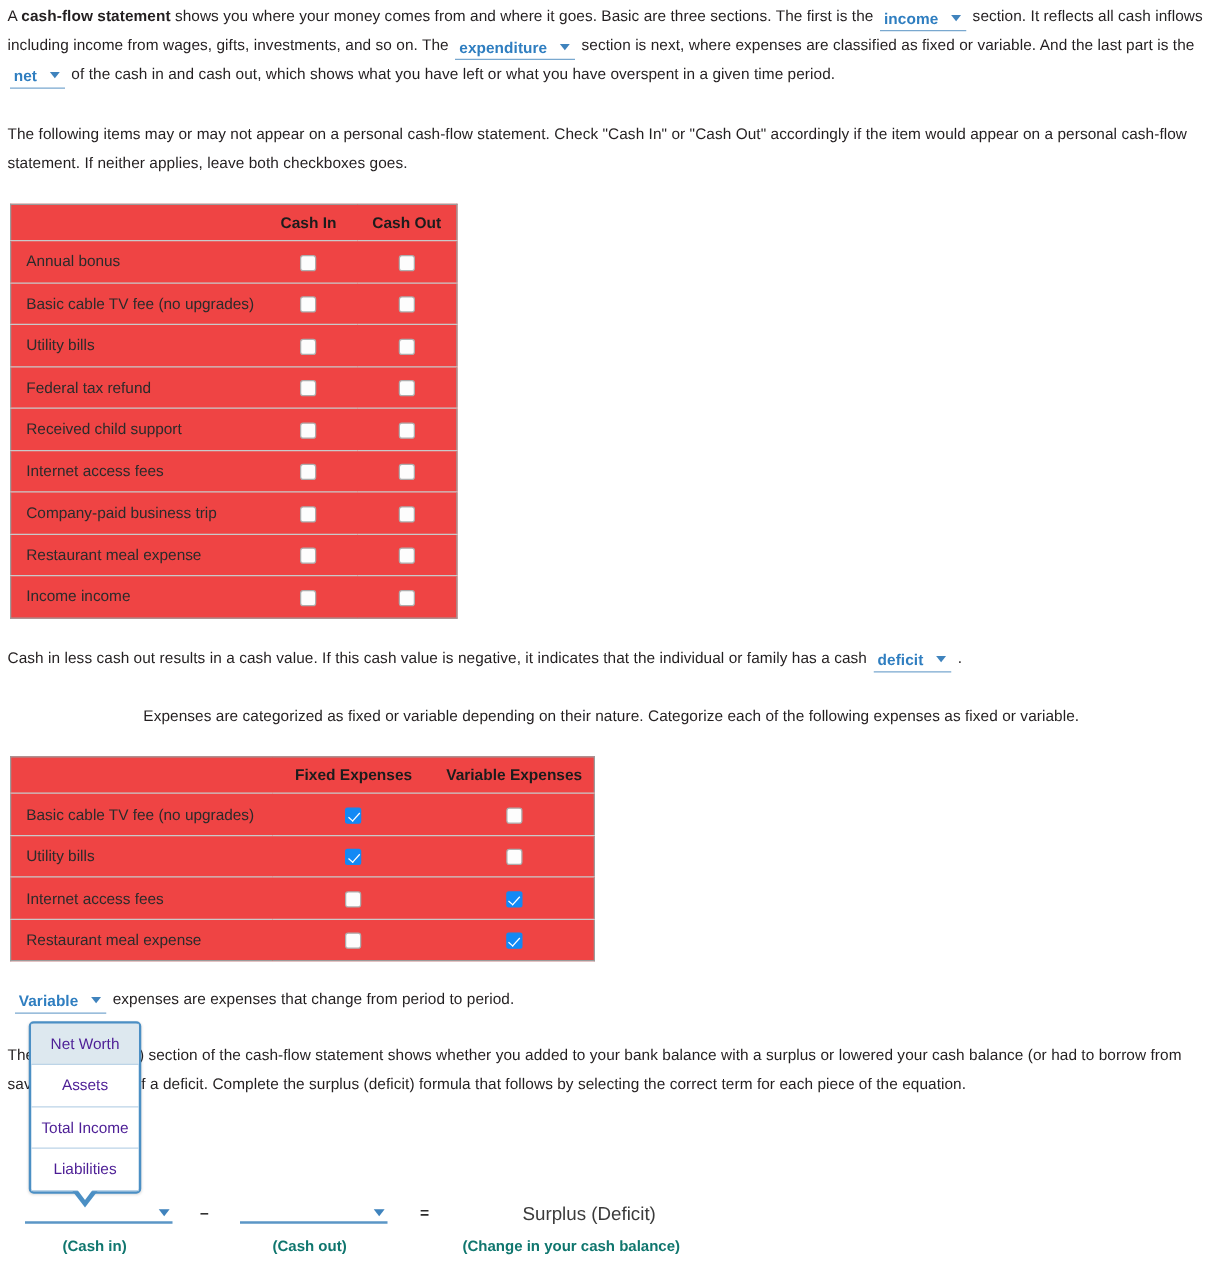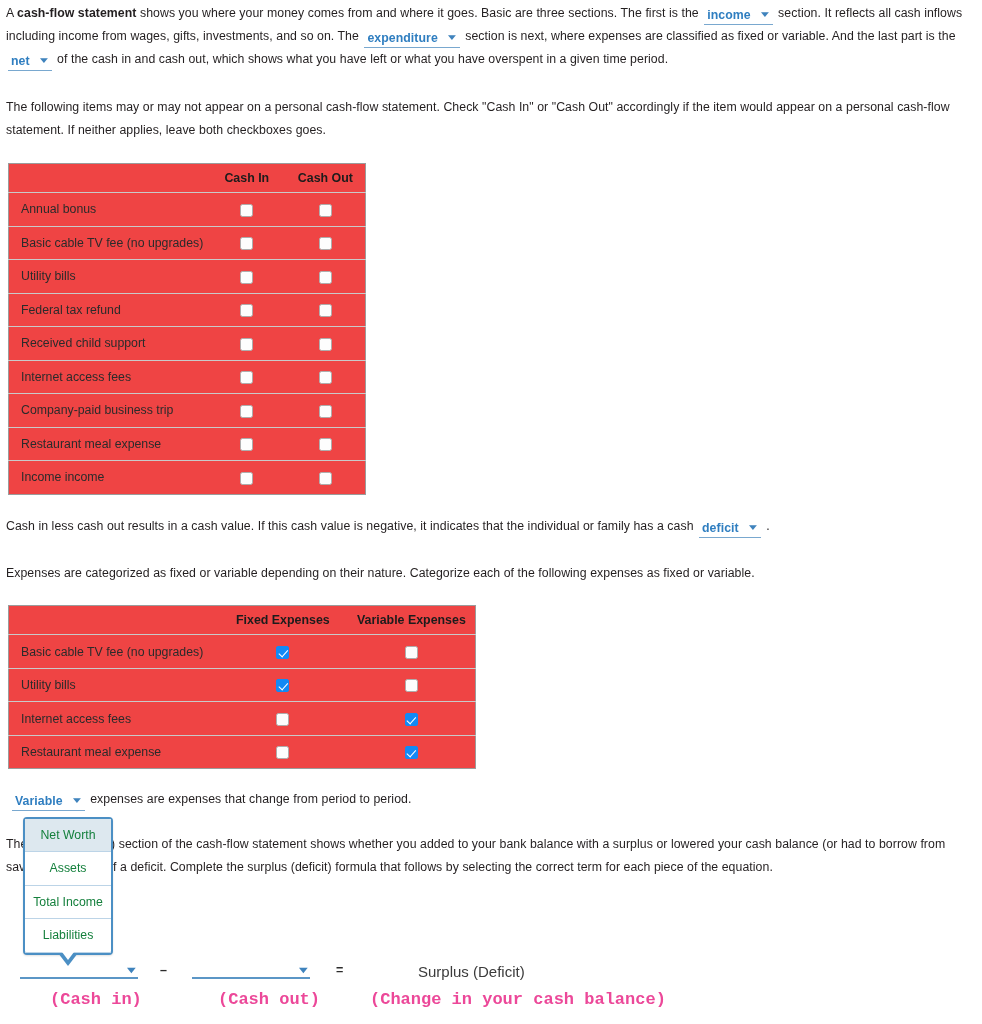--- a/index.html
+++ b/index.html
@@ -138,21 +138,21 @@
     border: 2.5px solid #4b8fc4;
     border-radius: 4px;
     z-index: 40;
     box-shadow: 0 1px 2px rgba(0,0,0,0.12);
   }
   .dd-menu .opt {
     height: 33.4px;
     line-height: 33.4px;
     text-align: center;
     font-size: 12.3px;
-    color: #15803d;
+    color: #4c1d95;
     border-bottom: 1px solid #bcd4e7;
     white-space: nowrap;
     cursor: pointer;
   }
   .dd-menu .opt:last-child { border-bottom: none; }
   .dd-menu .opt.sel { background: #dde8ef; }
   .dd-pointer {
     position: absolute;
     left: 50%;
     bottom: -13px;
@@ -209,24 +209,23 @@
   #lbl-surplus {
     position: absolute;
     left: 418px;
     top: 6px;
     font-size: 15px;
     color: #3b3b3b;
   }
   .cap {
     position: absolute;
     font-weight: bold;
-    font-size: 17px;
-    color: #ec4899;
+    font-size: 12px;
+    color: #0f766e;
     top: 33px;
-    font-family: Liberation Mono, monospace;
   }
   #cap-cash-in { left: 50px; }
   #cap-cash-out { left: 218px; }
   #cap-change { left: 370px; }
 </style>
 </head>
 <body>
 
 <div class="page">
 
@@ -303,21 +302,21 @@
         </tr>
       </tbody>
   </table>
 
   <div class="para" style="margin-top:20px;">
     <span>Cash in less cash out results in a cash value. If this cash value is negative, it indicates that the individual or family has a cash</span>
     <span class="ddlink"><span class="lbl">deficit</span><span class="caret">▼</span></span>
     <span>.</span>
   </div>
 
-  <div class="para" style="margin-top:24px;">Expenses are categorized as fixed or variable depending on their nature. Categorize each of the following expenses as fixed or variable.</div>
+  <div class="para" style="margin-top:24px;text-align:center;">Expenses are categorized as fixed or variable depending on their nature. Categorize each of the following expenses as fixed or variable.</div>
 
   <table class="tbl" id="table-expense-type" style="margin-top:21px;">
     <colgroup>
         <col class="c1">
         <col class="c2">
         <col class="c3">
       </colgroup>
     <thead>
       <tr>
         <th></th>

